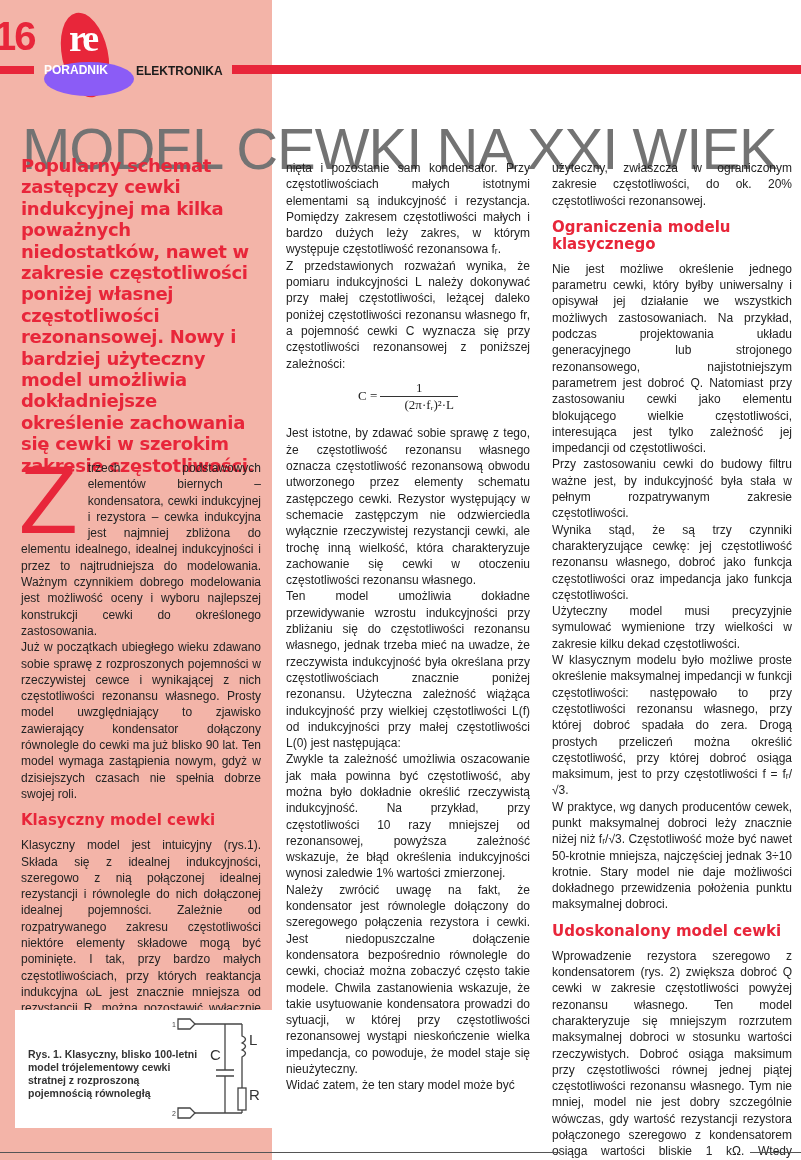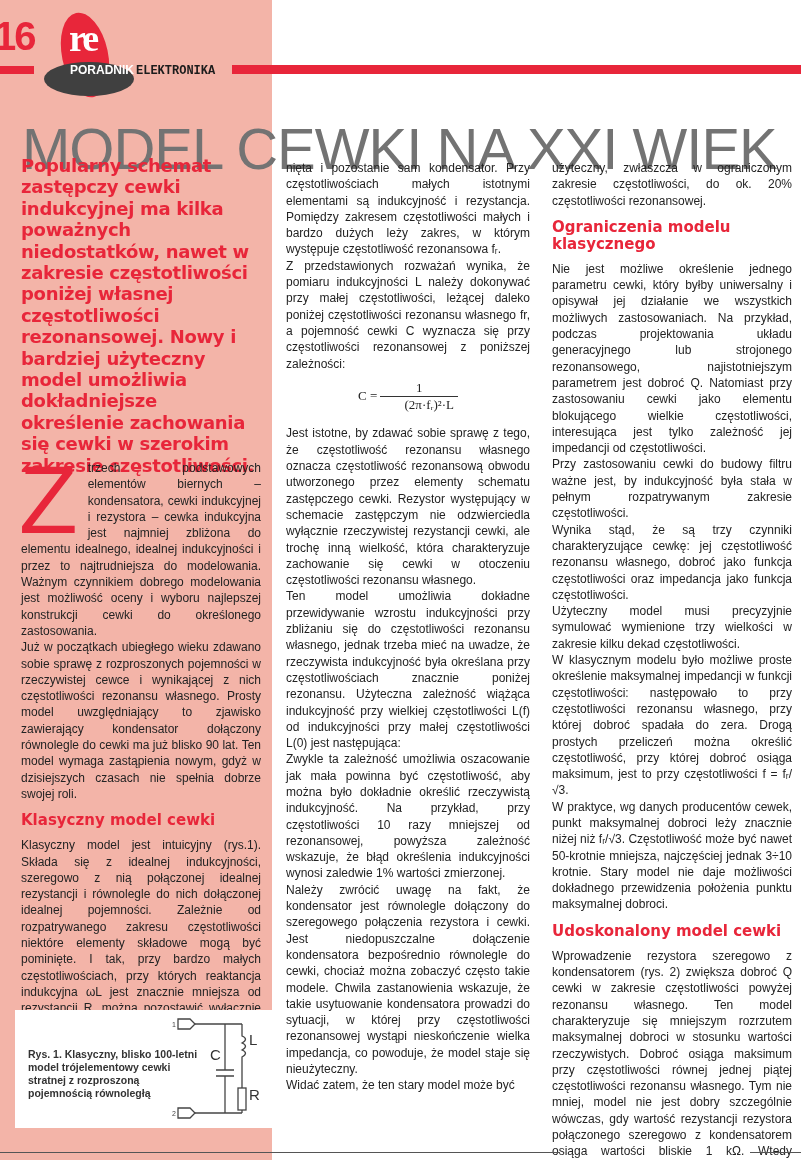--- a/index.html
+++ b/index.html
@@ -8,22 +8,22 @@
     background: #ffffff;
     font-family: "Liberation Sans", sans-serif;
     color: #1e1e1e;
   }
   .pink-bg { position: absolute; left: 0; top: 0; width: 272px; height: 1160px; background: #f3b4a8; }
   .page-num { position: absolute; left: -6px; top: 14px; font-family: "Liberation Sans", sans-serif; font-weight: bold; font-size: 40px; color: #e8263a; letter-spacing: -2px; }
   .red-bar-left { position: absolute; left: 0; top: 66px; width: 34px; height: 8px; background: #e8263a; }
   .red-bar-right { position: absolute; left: 232px; top: 65px; width: 569px; height: 9px; background: #e8263a; }
   .logo-oval { position: absolute; left: 62px; top: 12px; width: 46px; height: 86px; background: #e8263a; border-radius: 50%; transform: rotate(-12deg); }
   .logo-text { position: absolute; left: 69px; top: 16px; font-family: "Liberation Serif", serif; font-weight: bold; font-size: 38px; color: #ffffff; letter-spacing: -3px; }
-  .poradnik { position: absolute; left: 44px; top: 62px; width: 90px; height: 34px; background: #404040; border-radius: 50%; color: #fff; font-weight: bold; font-size: 12px; text-align: right; line-height: 17px; }
-  .elektronika { position: absolute; left: 136px; top: 63px; font-weight: bold; font-size: 12px; color: #1c1c1c; line-height: 16px; font-family: Liberation Mono, monospace; }
+  .poradnik { position: absolute; left: 44px; top: 62px; width: 90px; height: 34px; background: #8b5cf6; border-radius: 50%; color: #fff; font-weight: bold; font-size: 12px; text-align: left; line-height: 17px; }
+  .elektronika { position: absolute; left: 136px; top: 63px; font-weight: bold; font-size: 12px; color: #1c1c1c; line-height: 16px; }
   .title { position: absolute; left: 22px; top: 76px; font-size: 58px; font-weight: normal; color: #737373; letter-spacing: -1px; white-space: nowrap; }
   .lead { position: absolute; left: 21px; top: 155px; width: 240px; font-family: "DejaVu Sans", sans-serif; font-weight: bold; font-size: 18px; line-height: 21.4px; color: #e8263a; letter-spacing: -0.3px; }
   .col { position: absolute; font-size: 12px; line-height: 16.3px; text-align: justify; color: #232323; }
   .col p { margin: 0; }
   .col1 { left: 21px; top: 460px; width: 240px; }
   .col2 { left: 286px; top: 160px; width: 244px; }
   .col3 { left: 552px; top: 160px; width: 240px; }
   .dropcap { float: left; font-size: 96px; line-height: 76px; color: #e8263a; font-weight: normal; margin: 2px 10px 0 -2px; height: 78px; }
   .h2 { font-family: "DejaVu Sans", sans-serif; font-weight: bold; color: #e8263a; font-size: 15px; line-height: 17px; margin: 10px 0 8px 0; text-align: left; }
   .formula { text-align: center; margin: 8px 0 12px 0; font-family: "Liberation Serif", serif; font-size: 13px; }

